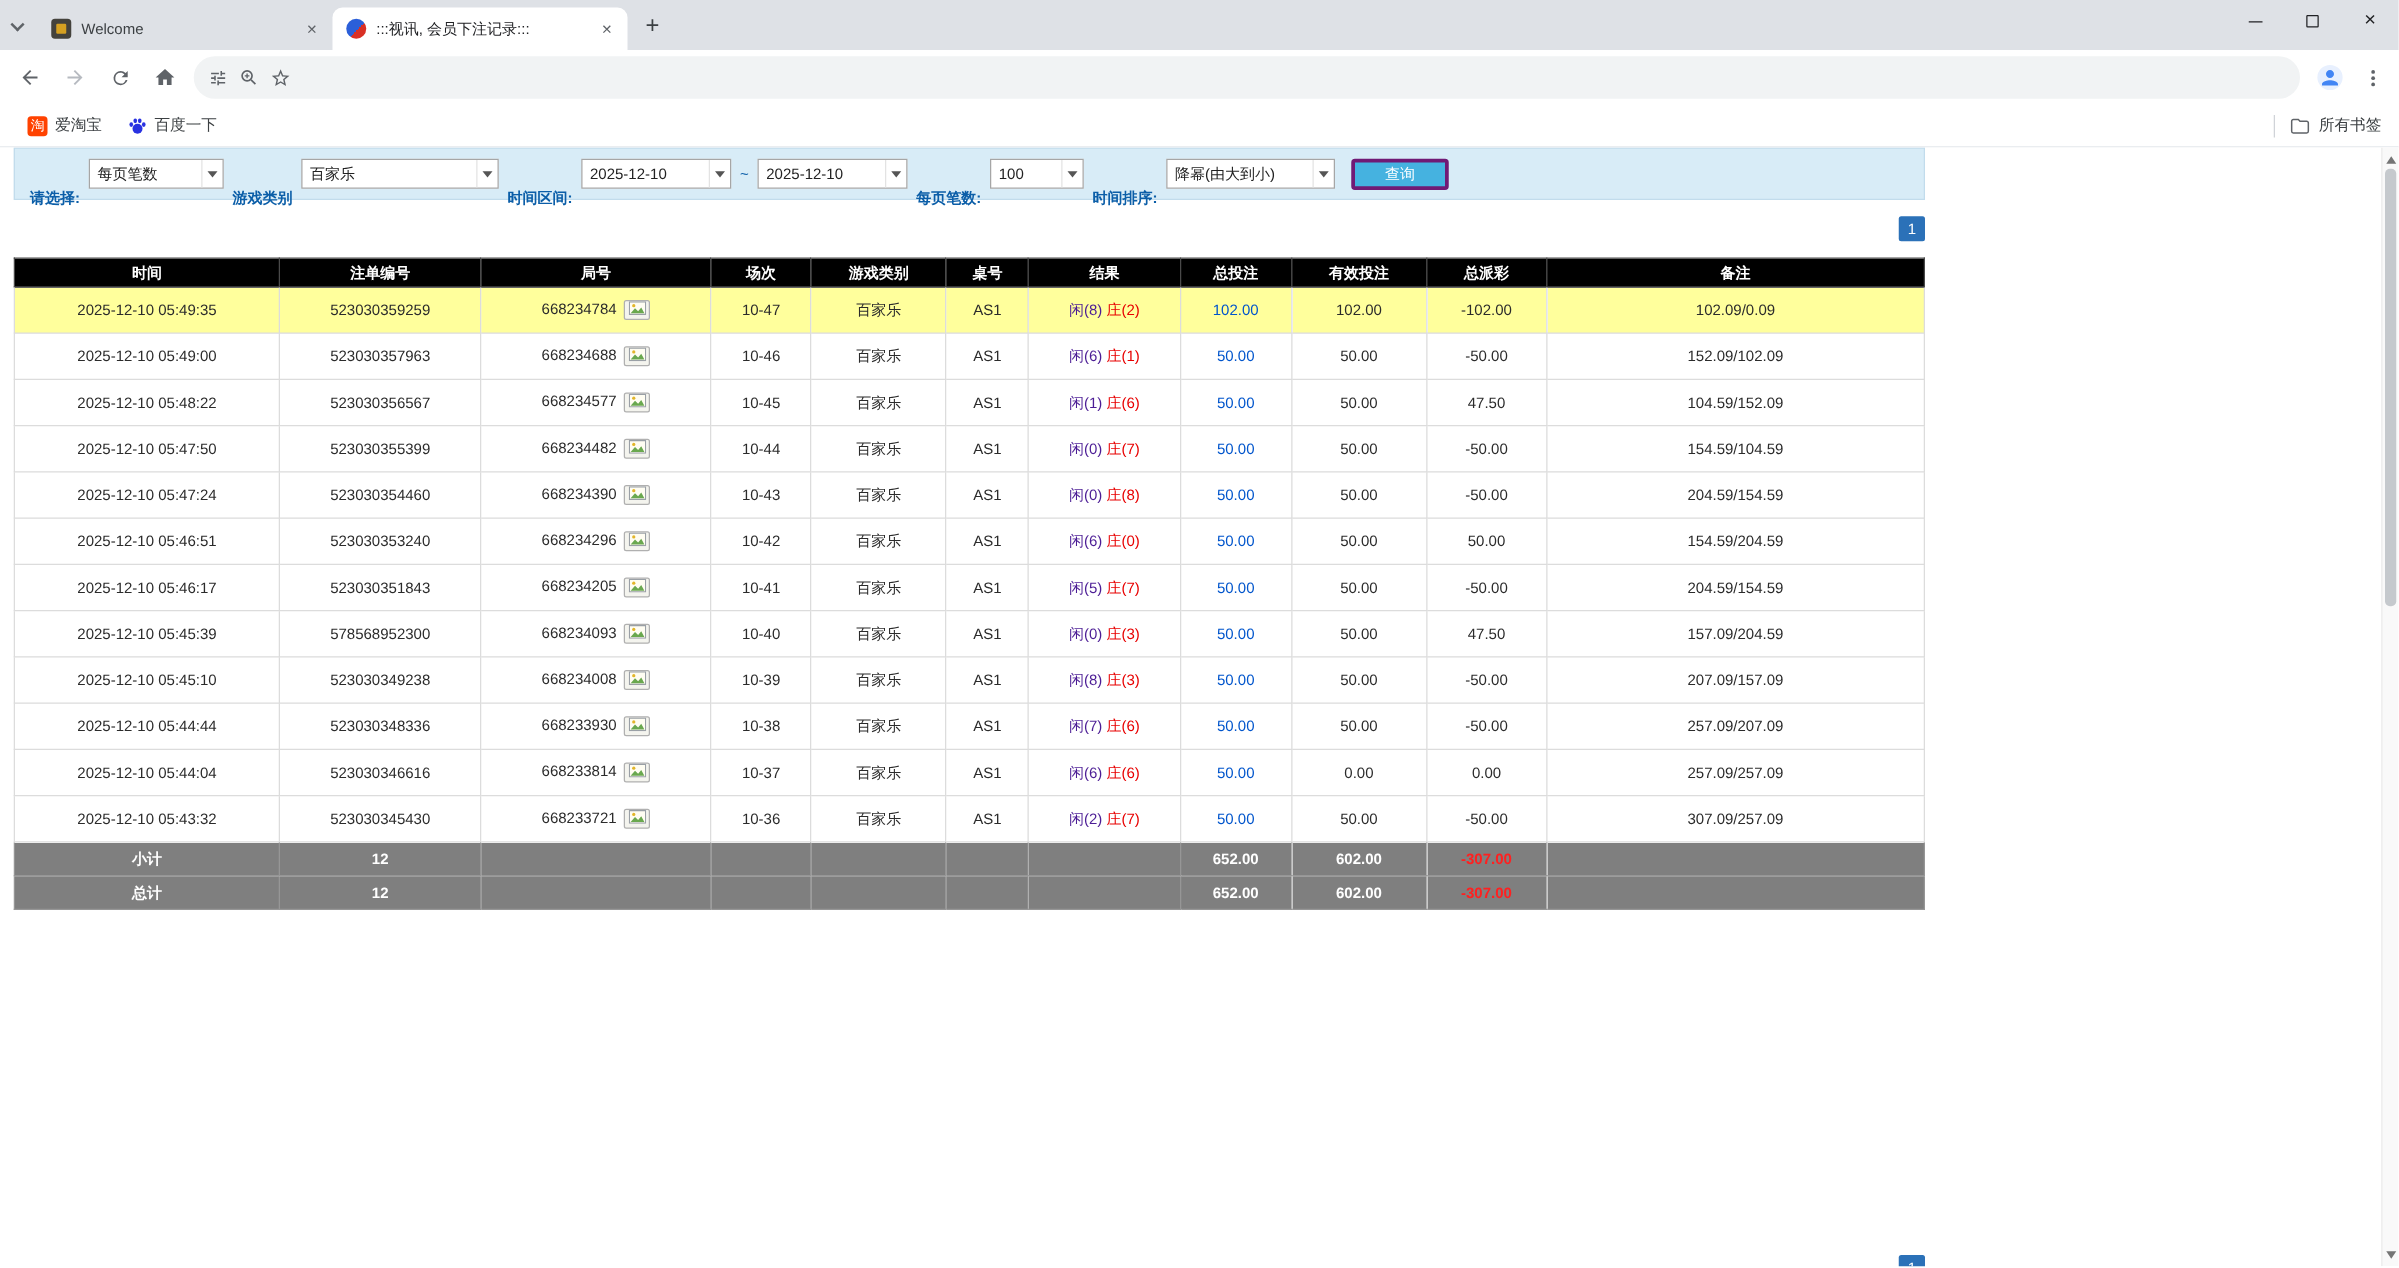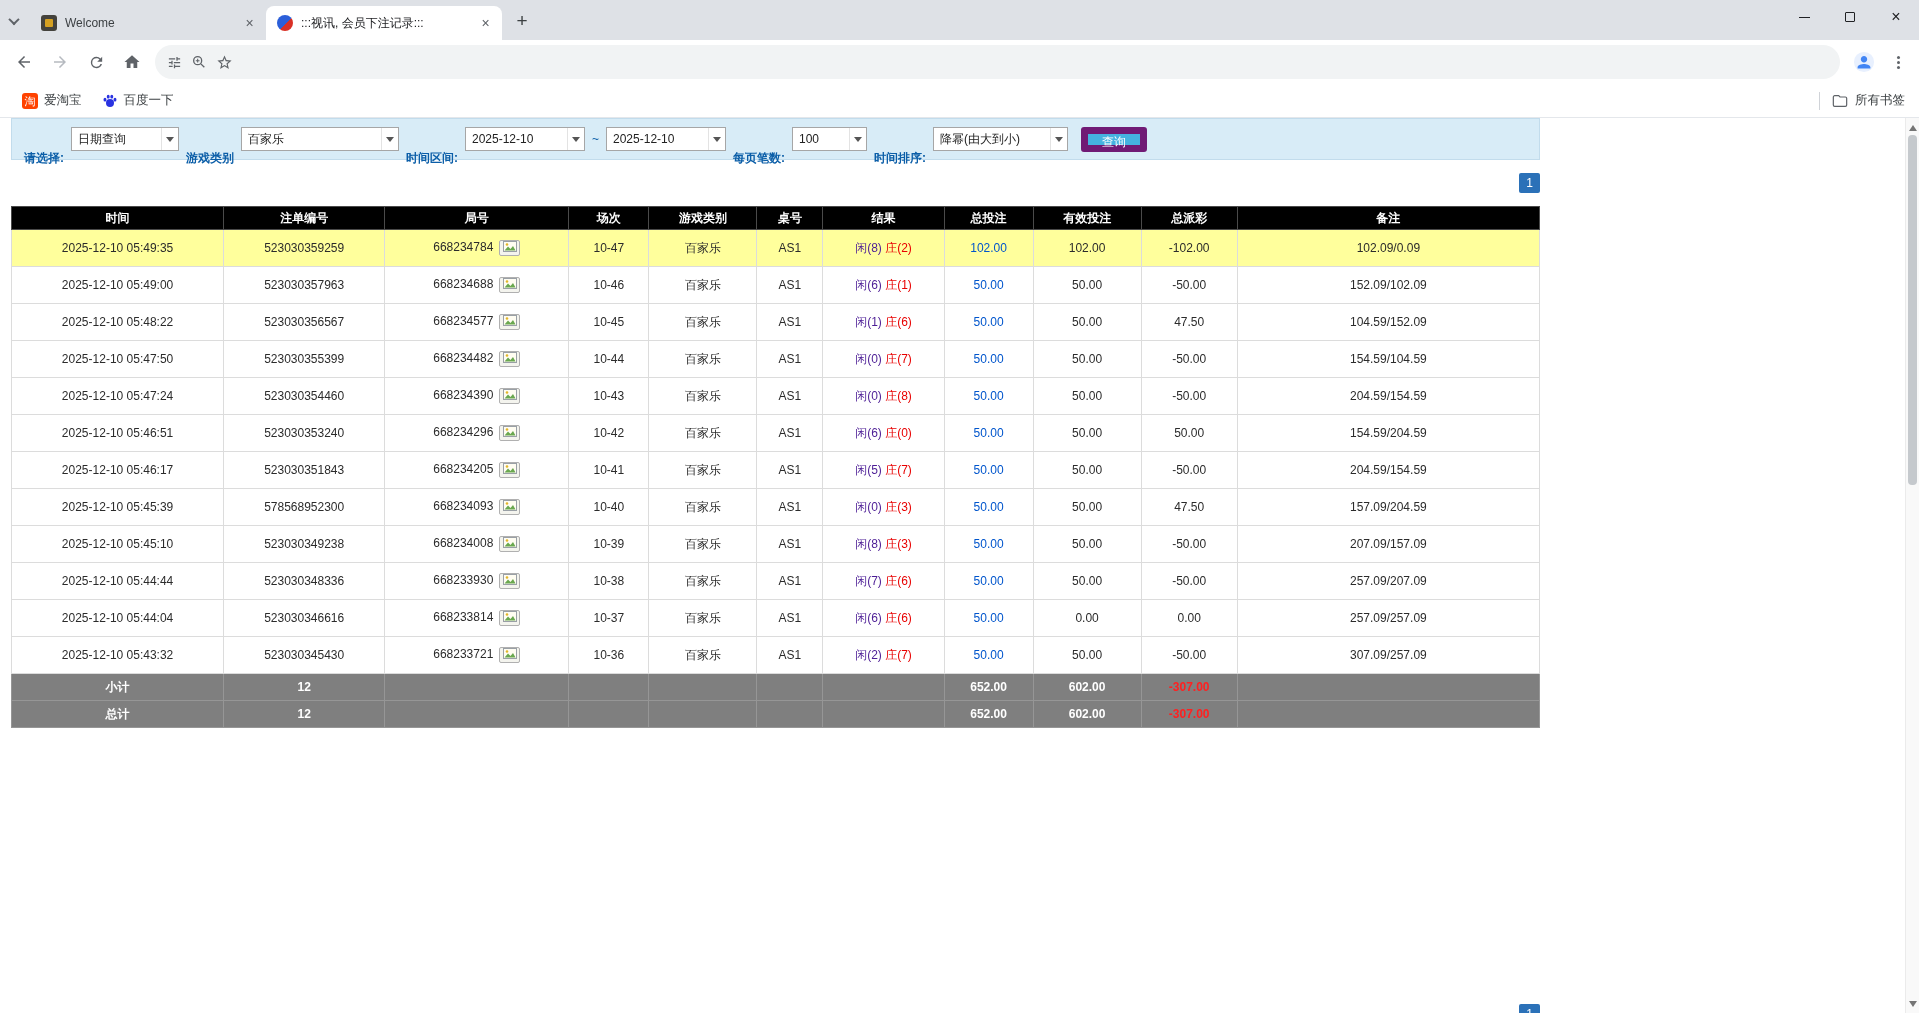--- a/index.html
+++ b/index.html
@@ -46,21 +46,21 @@
   .page-title { font-size:16px; font-weight:400; color:#000; padding:9px 0 12px 0; }
 
   .filterbar { height:42px; background:#d8ecf7; border:1px solid #c2dcec; display:flex; align-items:center; padding:0 12px; gap:7px; font-size:12px; }
   .flabel { color:#0b5ea8; font-weight:bold; white-space:nowrap;margin-top:39px; }
   .tilde { color:#0b5ea8; }
   .sel { background:#fff; border:1px solid #a6a6a6; height:24px; display:flex; align-items:center; font-size:12px; color:#222; cursor:pointer; }
   .sel .val { padding:0 6px; flex:1; white-space:nowrap; overflow:hidden; }
   .sel .arrow { width:17px; align-self:stretch; display:flex; align-items:center; justify-content:center; border-left:1px solid #e3e3e3; }
   .sel .arrow::after { content:''; border:4px solid transparent; border-top:5px solid #555; margin-top:5px; }
   .w-qt { width:108px; } .w-game { width:158px; } .w-date { width:120px; } .w-size { width:75px; } .w-sort { width:135px; }
-  .querybtn { height:25px; padding:0 14px; background:#45b2e0; border:7px solid #701a75; border-radius:3px; color:#fff; font-size:12px; margin-left:6px; cursor:pointer; }
+  .querybtn { height:25px; padding:0 24px; background:#45b2e0; border:3px solid #701a75; border-radius:3px; color:#fff; font-size:12px; margin-left:6px; cursor:pointer; }
 
   .summarybar { margin-top:11px; height:31px; background:#d9e9c6; border:1px solid #c6dcab; display:flex; align-items:center; padding:0 10px; font-size:12px; color:#5d6e47; }
   .notice { margin-left:auto; color:#f00; }
 
   .pagerow { margin-top:13px; height:20px; position:relative; }
   .pagebox { position:absolute; right:0; top:0; width:21px; height:20px; background:#2b71b8; color:#fff; font-size:12px; display:flex; align-items:center; justify-content:center; border-radius:2px; cursor:pointer; }
   .pagebox.bottom { left:1519px; top:886px; right:auto; }
 
   .bet-table { margin-top:13px; width:1529px; border-collapse:collapse; table-layout:fixed; font-size:12px; }
   .bet-table th { background:#000; color:#fff; height:23px; font-weight:bold; border:1px solid #4a4a4a; }
@@ -188,21 +188,21 @@
     <span>所有书签</span>
   </div>
 </div>
 
 <div class="viewport">
   <div class="content">
 
     <div class="filterbar">
       <span class="flabel">请选择:</span>
       <div class="sel w-qt">
-        <span class="val">日期查询</span>
+        <span class="val">每页笔数</span>
           <span class="arrow"></span>
       </div>
       <span class="flabel">游戏类别</span>
       <div class="sel w-game">
         <span class="val">百家乐</span>
           <span class="arrow"></span>
       </div>
       <span class="flabel">时间区间:</span>
       <div class="sel w-date">
         <span class="val">2025-12-10</span>

